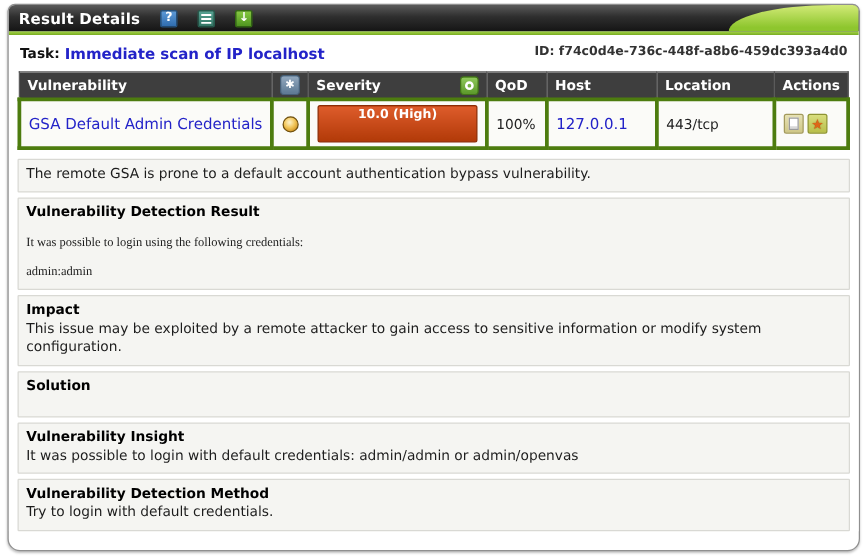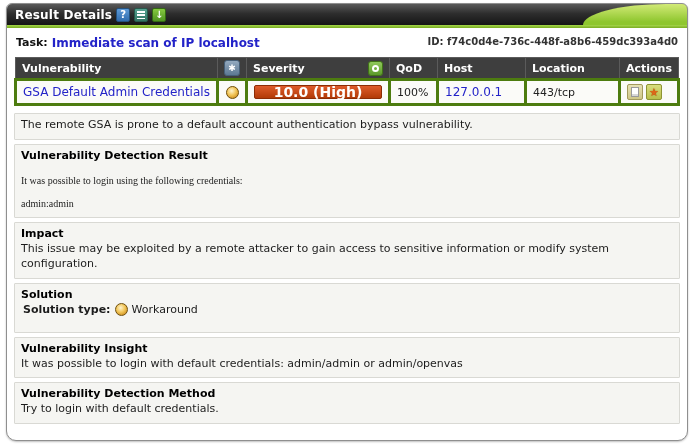--- a/index.html
+++ b/index.html
@@ -12,21 +12,21 @@
     border-radius: 6px 6px 10px 10px;
     overflow: hidden;
     background: #fff;
     box-shadow: 0 1px 2px rgba(0,0,0,.25);
   }
 
   
   .titlebar {
     position: relative; height: 21px;
     background: linear-gradient(to bottom, #5a5a5a 0%, #2e2e2e 45%, #151515 100%);
-    display: flex; align-items: center; gap: 4px;
+    display: flex; align-items: center; gap: 16px;
     padding: 0 8px; overflow: hidden;
   }
   .swoosh {
     position: absolute; right: 0; top: 0; height: 21px; width: 104px;
     background: linear-gradient(to bottom, #d2ea77, #8ec62e 85%);
     border-top-left-radius: 95px 24px;
   }
   .titlebar .title { position: relative; z-index: 2; color: #fff; font-weight: bold; font-size: 12px; letter-spacing: .2px; }
   .tb-icon {
     position: relative; z-index: 2;
@@ -77,24 +77,24 @@
   }
   .icon-overrides .ring { width: 7px; height: 7px; border: 2px solid #fff; border-radius: 50%; }
 
   .icon-workaround {
     display: inline-block; width: 13px; height: 13px; border-radius: 50%;
     background: radial-gradient(circle at 42% 35%, #fdf3cf 0%, #f2c659 45%, #cd8d1e 85%);
     border: 1px solid #6f500f; vertical-align: middle;
   }
 
   .sevbar {
-    width: 128px; height: 14px; border-radius: 2px;
+    width: 128px; height: 30px; border-radius: 2px;
     background: linear-gradient(to bottom, #de5c2b, #b23a08);
     border: 1px solid #8c2c06;
-    color: #fff; font-size: 14px; font-weight: bold; text-align: center; line-height: 13px;
+    color: #fff; font-size: 10px; font-weight: bold; text-align: center; line-height: 13px;
   }
 
   .act-wrap { display: flex; gap: 3px; }
   .icon-note {
     width: 16px; height: 16px; border-radius: 2px; cursor: pointer;
     background: linear-gradient(#e6e1b4, #cfc787); border: 1px solid #a39a5c;
     display: flex; align-items: center; justify-content: center;
   }
   .icon-note .sheet { width: 8px; height: 10px; background: #fff; border: 1px solid #9a9a9a;
     box-shadow: inset 0 -2px 0 #d8d8d8; }
@@ -207,25 +207,20 @@
         <p class="mono">admin:admin</p>
       </div>
 
       <div class="sec">
         <h3>Impact</h3>
         <p>This issue may be exploited by a remote attacker to gain access to sensitive information or modify system configuration.</p>
       </div>
 
       <div class="sec">
         <h3>Solution</h3>
-        <div class="sol-type-row">
-          <b>Solution type:</b>
-          <span class="icon-workaround"></span>
-          <span>Workaround</span>
-        </div>
         <div class="gap"></div>
       </div>
 
       <div class="sec">
         <h3>Vulnerability Insight</h3>
         <p>It was possible to login with default credentials: admin/admin or admin/openvas</p>
       </div>
 
       <div class="sec">
         <h3>Vulnerability Detection Method</h3>

